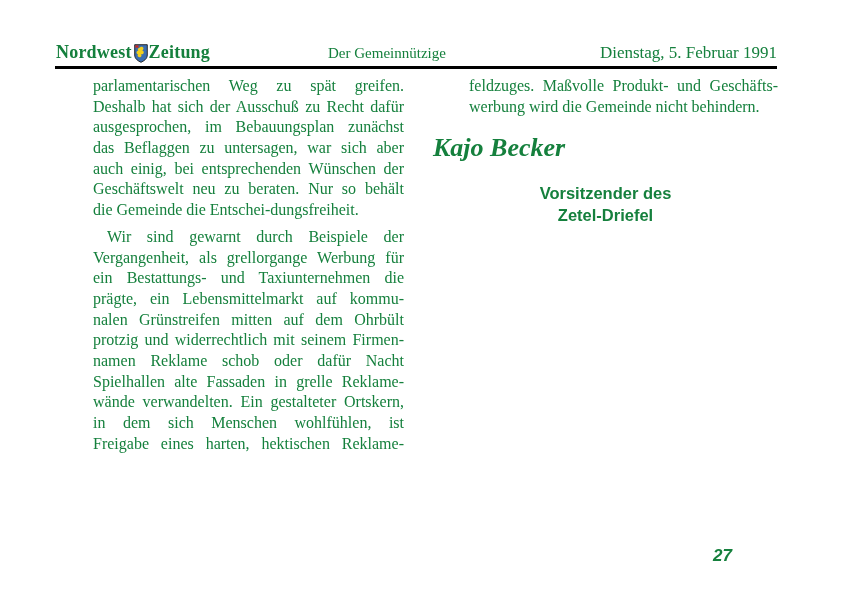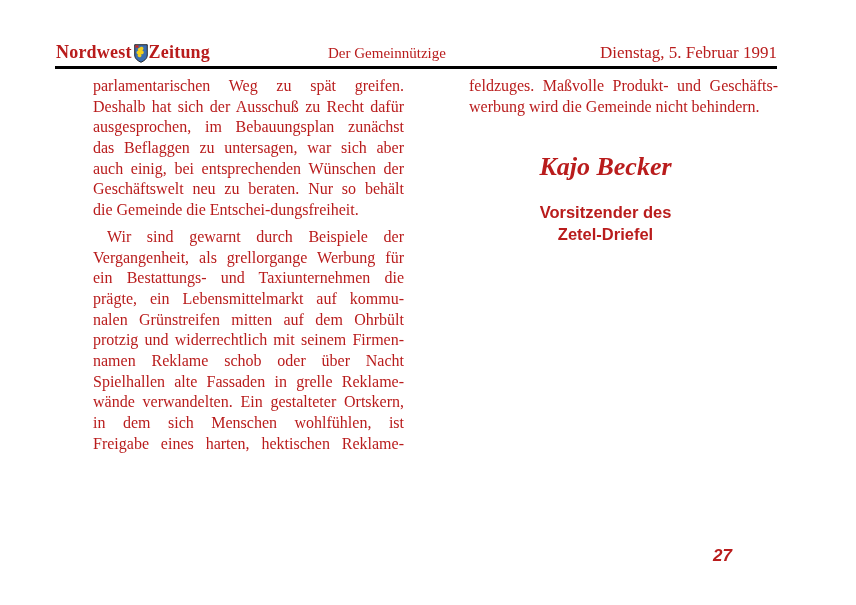--- a/index.html
+++ b/index.html
@@ -1,21 +1,21 @@
 <!DOCTYPE html>
 <html lang="de"><head>
 <meta charset="utf-8">
 <style>
   html, body { margin: 0; padding: 0; background: #ffffff; }
   .page {
     position: relative;
     width: 796px;
     height: 605px;
     background: #ffffff;
-    color: #b91c1c;
+    color: #15803d;
     font-family: "Liberation Serif", serif;
     overflow: hidden;
   }
 
   
   .header {
     position: absolute;
     left: 56px;
     top: 42px;
     width: 721px;
@@ -79,26 +79,26 @@
     white-space: normal;
     overflow: hidden;
     height: 20.7px;
   }
   .para .jline.last { text-align-last: left; }
   .para.cont .jline.last { text-align-last: justify; }
   .para.indent .jline.first { text-indent: 14px; }
 
   
   .signature {
-    margin: 36px 0 0 0;
+    margin: 17px 0 0 0;
     font-size: 26px;
     line-height: 28px;
     font-weight: bold;
     font-style: italic;
-    text-align: center;
+    text-align: left;
     font-family: "Liberation Serif", serif;
   }
   .role {
     margin-top: 21px;
     font-family: "Liberation Sans", sans-serif;
     font-weight: bold;
     font-size: 16.5px;
     line-height: 21.5px;
     text-align: center;
   }
@@ -148,21 +148,21 @@
           <div class="jline">Geschäftswelt neu zu beraten. Nur so behält</div>
           <div class="jline last">die Gemeinde die Entschei-dungsfreiheit.</div>
         </div>
       <div class="para indent cont">
           <div class="jline first">Wir sind gewarnt durch Beispiele der</div>
           <div class="jline">Vergangenheit, als grellorgange Werbung für</div>
           <div class="jline">ein Bestattungs- und Taxiunternehmen die</div>
           <div class="jline">prägte, ein Lebensmittelmarkt auf kommu-</div>
           <div class="jline">nalen Grünstreifen mitten auf dem Ohrbült</div>
           <div class="jline">protzig und widerrechtlich mit seinem Firmen-</div>
-          <div class="jline">namen Reklame schob oder über Nacht</div>
+          <div class="jline">namen Reklame schob oder dafür Nacht</div>
           <div class="jline">Spielhallen alte Fassaden in grelle Reklame-</div>
           <div class="jline">wände verwandelten. Ein gestalteter Ortskern,</div>
           <div class="jline">in dem sich Menschen wohlfühlen, ist</div>
           <div class="jline last">Freigabe eines harten, hektischen Reklame-</div>
         </div>
     </section>
     <div class="col-gap"></div>
     <section class="col-right">
       <div class="para">
           <div class="jline first">feldzuges. Maßvolle Produkt- und Geschäfts-</div>

